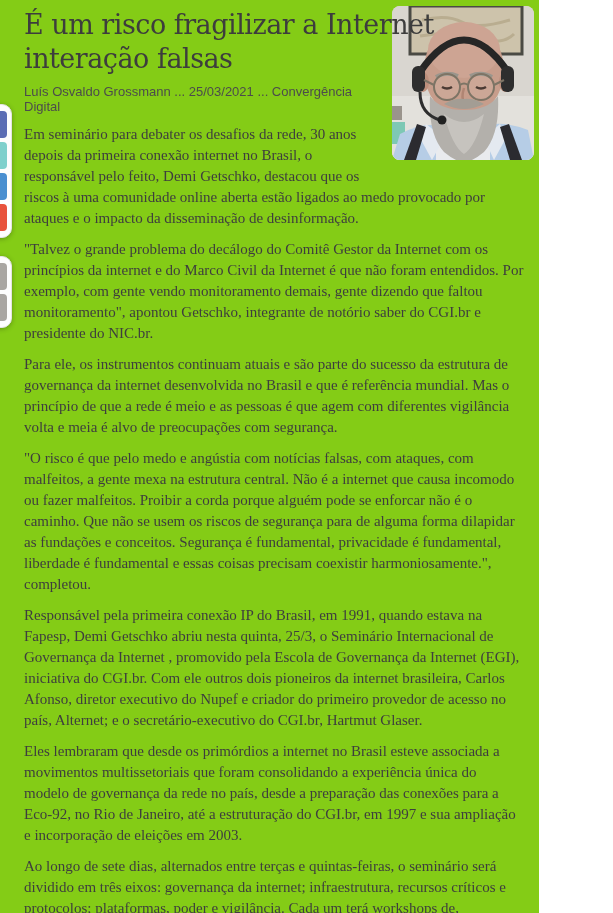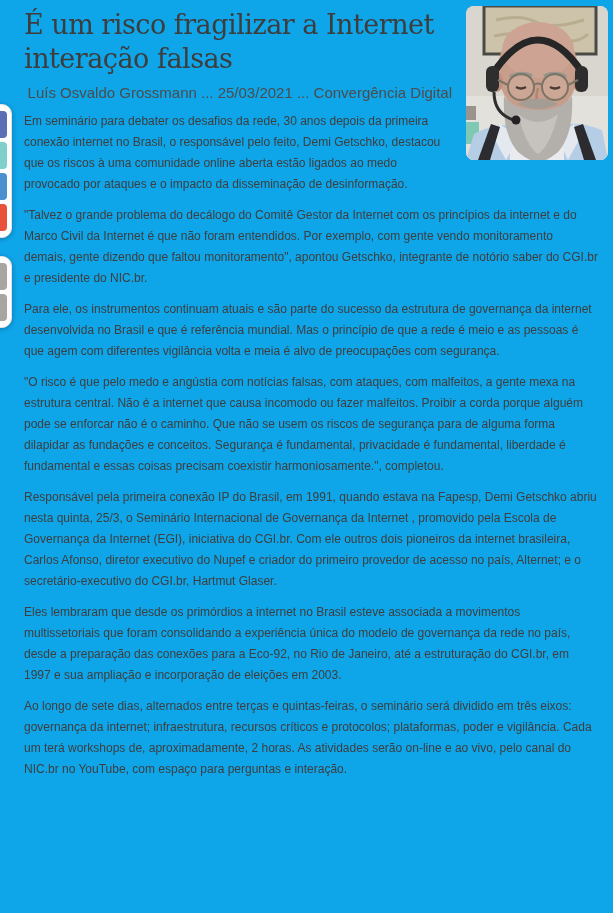--- a/index.html
+++ b/index.html
@@ -1,22 +1,22 @@
 <!DOCTYPE html>
 <html lang="pt"><head>
 <meta charset="utf-8">
 <style>
   html, body { margin: 0; padding: 0; }
   body { background: #ffffff; }
   .page {
     position: relative;
-    width: 613px;
+    width: 539px;
     height: 913px;
     overflow: hidden;
-    background: #0ea5e9;
+    background: #84cc16;
     font-family: "Liberation Sans", sans-serif;
   }
 
   
   .share-card {
     position: absolute;
     left: -26px;
     width: 38px;
     box-sizing: border-box;
     padding: 6px 4px;
@@ -56,31 +56,31 @@
     font-family: "DejaVu Serif", serif;
     font-weight: 500;
     font-size: 27px;
     line-height: 34px;
     letter-spacing: -0.5px;
     color: #3d3d3d;
   }
   h1.title span { display: block; white-space: nowrap; }
 
   .byline {
-    font-size: 15px;
+    font-size: 13px;
     color: #4c4c4c;
     margin: 0 0 2px 0;
-    text-align: right;
   }
 
   .body-text p {
-    font-size: 12px;
+    font-size: 15px;
     line-height: 21px;
     color: #3e3e3e;
     margin: 10px 10px 10px 0;
+    font-family: Liberation Serif, serif;
   }
 </style>
 </head>
 <body>
 
 <div class="page">
 
   <div class="share-card share-card-primary">
     <div class="share-btn" style="background: rgb(91, 109, 180);"></div>
     <div class="share-btn" style="background: rgb(127, 208, 204);"></div>

